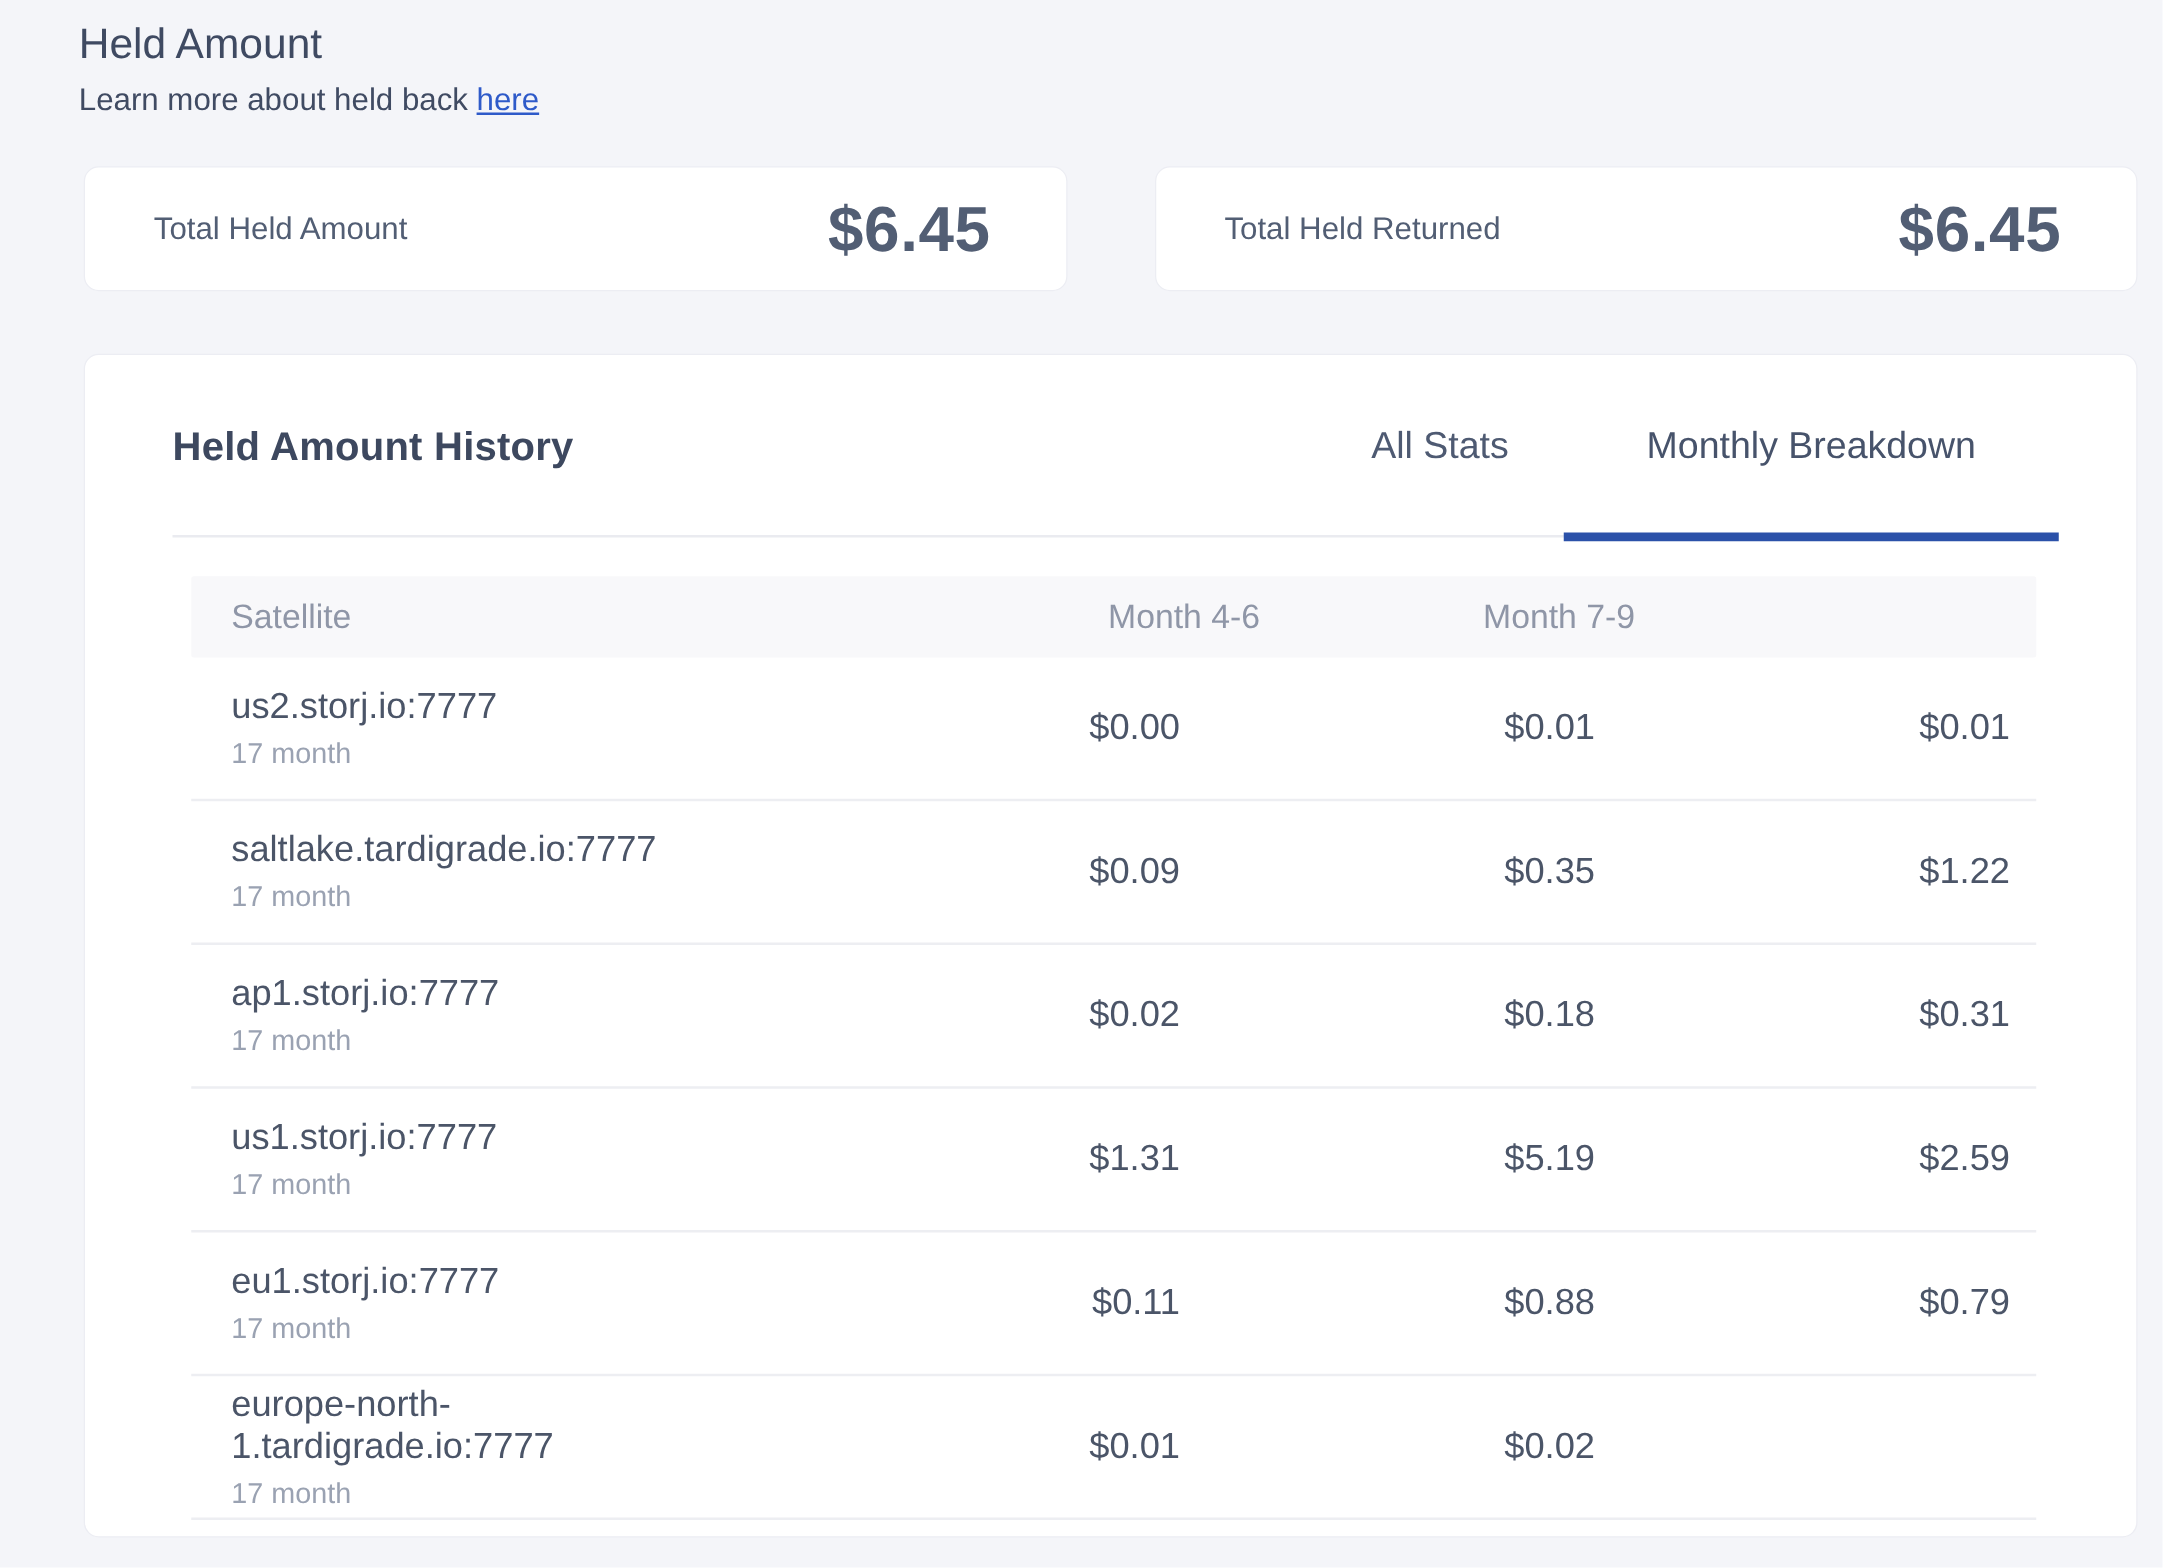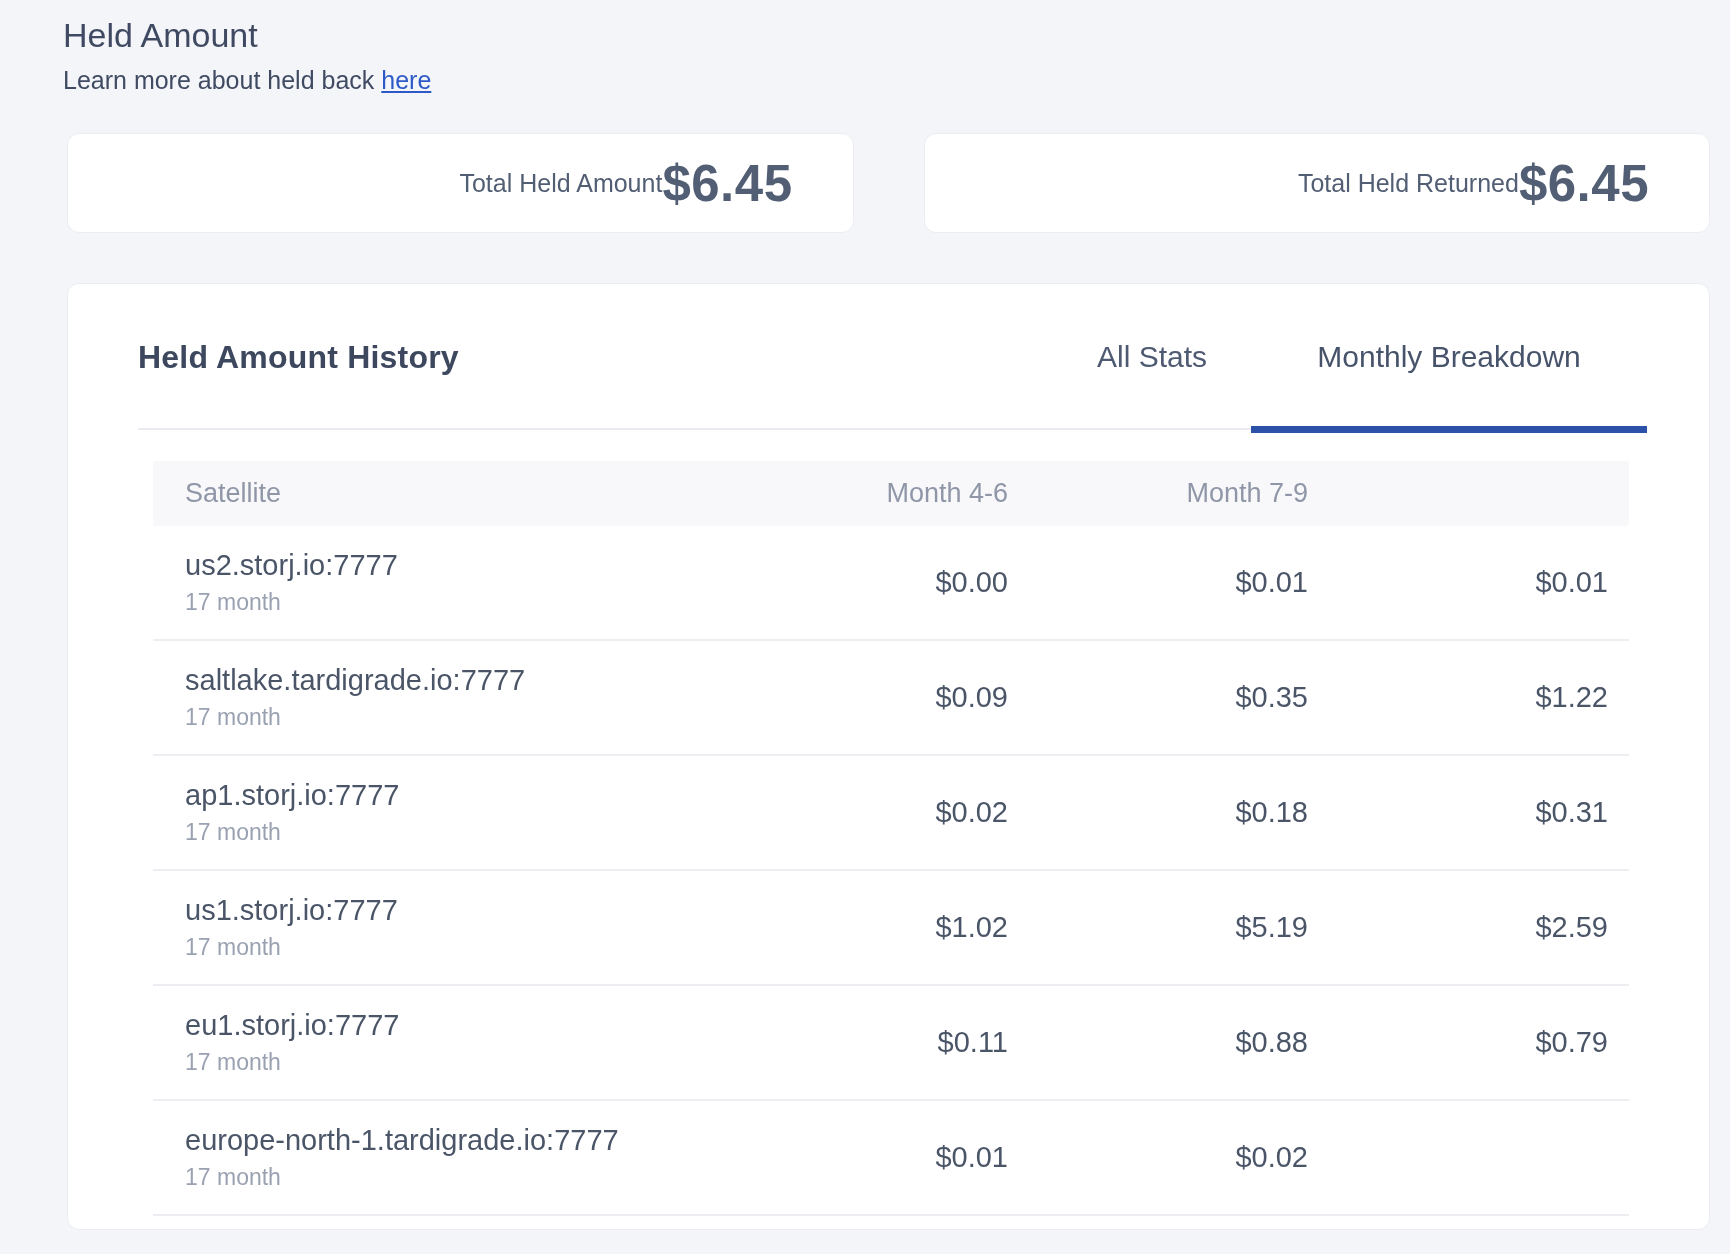--- a/index.html
+++ b/index.html
@@ -23,21 +23,21 @@
     color:#2e5ac9;text-decoration:underline;cursor:pointer;
   }
   
   .summary-cards{
     display:flex;gap:70px;
     margin:37px 20px 0 67px;
   }
   .summary-card{
     flex:1;height:100px;background:#ffffff;
     border:1px solid #ecedf3;border-radius:12px;box-sizing:border-box;
-    display:flex;align-items:center;justify-content:flex-end;
+    display:flex;align-items:center;justify-content:space-between;
     padding:0 60px 0 55px;
   }
   .card-label{font-size:25px;color:#525e74;}
   .card-value{font-size:51px;font-weight:700;color:#525e74;letter-spacing:.5px;}
   
   .history-card{
     margin:50px 20px 0 67px;height:947px;
     background:#ffffff;border:1px solid #ecedf3;border-radius:12px;
     box-sizing:border-box;
     padding:0 62px 0 70px;
@@ -69,21 +69,21 @@
     align-items:center;
     box-sizing:border-box;
     padding-right:21px;
   }
   .thead{
     height:65px;background:#f8f8fa;border-radius:2px;
   }
   .th{font-size:27px;color:#8f96a7;}
   .th-name{padding-left:32px;}
   .th-num, .td-num{text-align:right;}
-  .trow{height:115px;border-bottom:2px solid #edeef2;}
+  .trow{height:115px;border-bottom:2px solid #edeef2;gap:32px;}
   .td-name{padding-left:32px;display:flex;flex-direction:column;gap:7px;}
   .sat-name{font-size:29px;color:#4b5568;}
   .sat-age{font-size:23px;color:#9aa2b2;}
   .td-num{font-size:29px;color:#4b5568;}
 </style>
 </head>
 <body>
 
 <div class="page-header">
   <h1 class="page-title">Held Amount</h1>
@@ -147,21 +147,21 @@
       <div class="td-num">$0.02</div>
       <div class="td-num">$0.18</div>
       <div class="td-num">$0.31</div>
     </div>
 
     <div class="trow">
       <div class="td-name">
         <div class="sat-name">us1.storj.io:7777</div>
         <div class="sat-age">17 month</div>
       </div>
-      <div class="td-num">$1.02</div>
+      <div class="td-num">$1.31</div>
       <div class="td-num">$5.19</div>
       <div class="td-num">$2.59</div>
     </div>
 
     <div class="trow">
       <div class="td-name">
         <div class="sat-name">eu1.storj.io:7777</div>
         <div class="sat-age">17 month</div>
       </div>
       <div class="td-num">$0.11</div>

